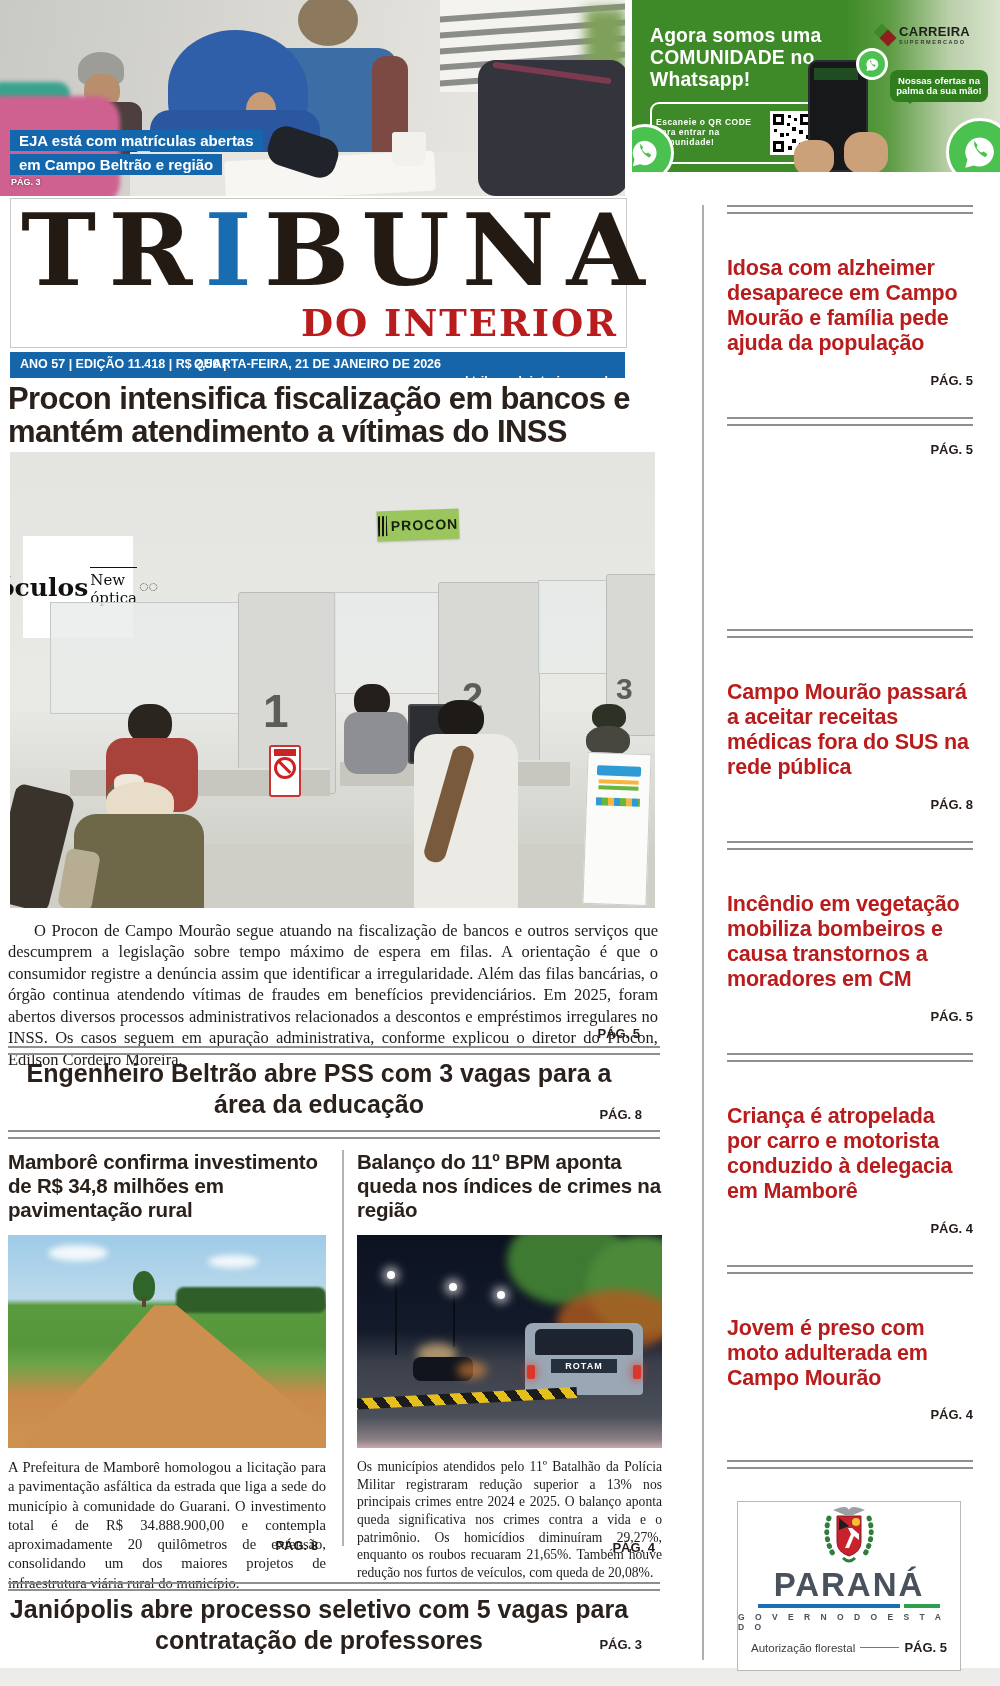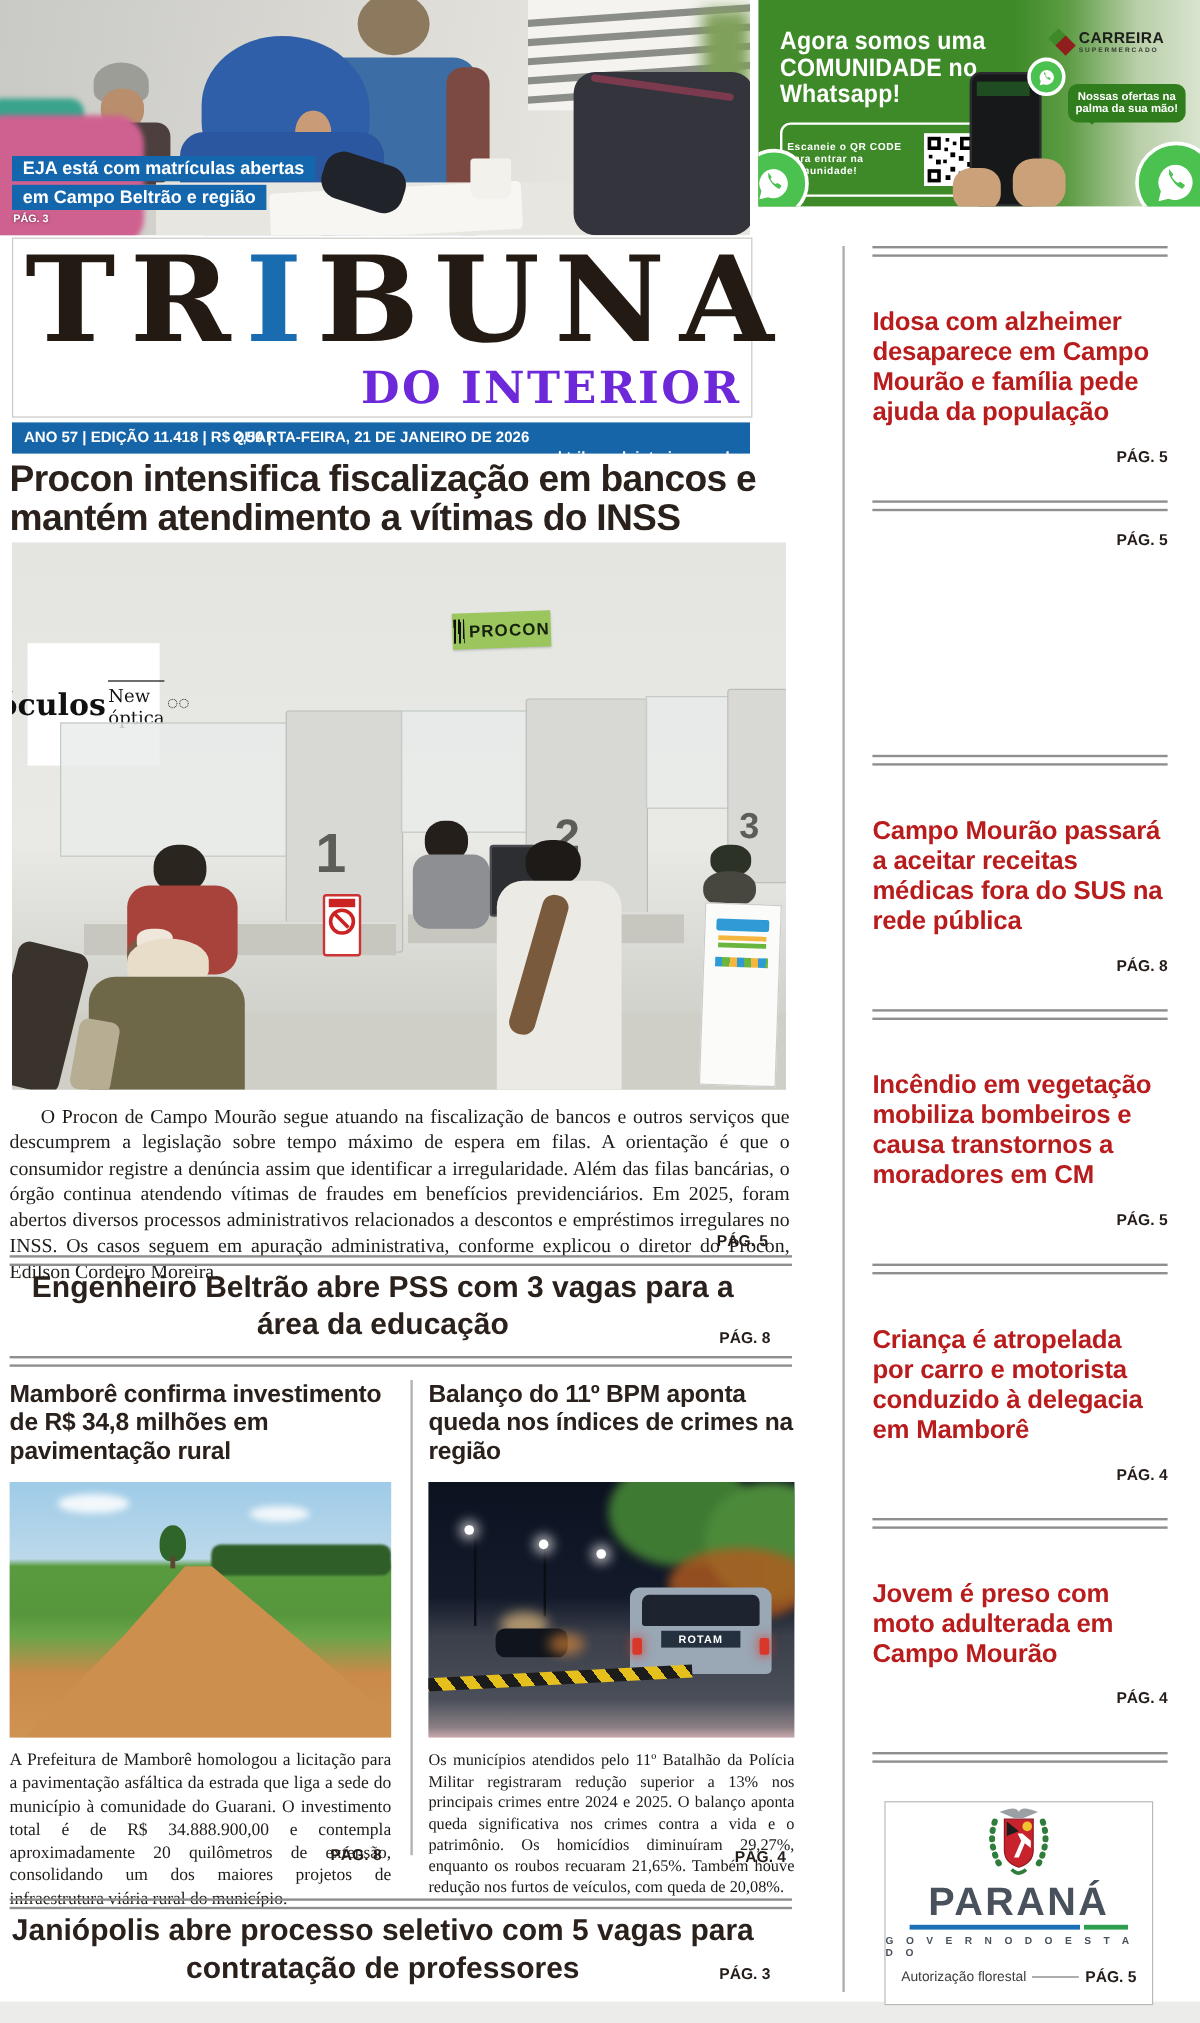--- a/index.html
+++ b/index.html
@@ -49,21 +49,21 @@
   .carreira{position:absolute;left:244px;top:24px;display:flex;align-items:center;gap:5px;}
   .car-diamond{width:18px;height:18px;position:relative;}
   .car-d1{position:absolute;left:0;top:0;width:12px;height:12px;background:#3e8a28;transform:rotate(45deg);}
   .car-d2{position:absolute;left:6px;top:6px;width:12px;height:12px;background:#8f1f1f;transform:rotate(45deg);}
   .car-name{font-weight:900;font-size:13px;color:#1d1d1b;letter-spacing:.3px;}
   .car-sub{font-weight:700;font-size:5.5px;color:#3b3b38;letter-spacing:1.6px;}
   
   .masthead{left:10px;top:198px;width:615px;height:148px;background:#fff;border:1px solid #c9c9c6;}
   .mh-title{position:absolute;left:10px;top:2px;font-family:"DejaVu Serif",serif;font-weight:700;font-size:99px;line-height:1;letter-spacing:12px;color:#241a14;transform:scaleX(1.02);transform-origin:left;white-space:nowrap;}
   .mh-i{color:#1a6cb0;}
-  .mh-sub{position:absolute;right:8px;bottom:2px;font-family:"DejaVu Serif",serif;font-weight:700;font-size:37px;color:#6d28d9;letter-spacing:2px;}
+  .mh-sub{position:absolute;right:8px;bottom:2px;font-family:"DejaVu Serif",serif;font-weight:700;font-size:37px;color:#b91c1c;letter-spacing:2px;}
   .datebar{left:10px;top:352px;width:615px;height:26px;background:#1565a8;color:#fff;font-weight:700;font-size:12.5px;}
   .db-l{position:absolute;left:10px;top:5px;}
   .db-c{position:absolute;left:0;right:0;top:5px;text-align:center;}
   .db-r{position:absolute;right:8px;top:22px;}
   
   .lead-head{left:8px;top:383px;width:652px;font-weight:700;font-size:31px;line-height:1.05;letter-spacing:-.6px;color:#2a211c;}
   .lead-photo{left:10px;top:452px;width:645px;height:456px;background:linear-gradient(180deg,#e4e4e0 0%,#e9e9e5 55%,#d6d6d1 80%,#c9c9c3 100%);overflow:hidden;}
   .lp-floor{position:absolute;left:0;bottom:0;width:100%;height:64px;background:#cfcfc8;}
   .lp-sign{position:absolute;left:367px;top:58px;width:82px;height:30px;background:#9bc65e;display:flex;align-items:center;justify-content:center;gap:4px;transform:rotate(-2deg);box-shadow:0 1px 2px #0003;}
   .lp-sign-bars{width:9px;height:20px;background:repeating-linear-gradient(90deg,#111 0 2px,#9bc65e 2px 4px);}

